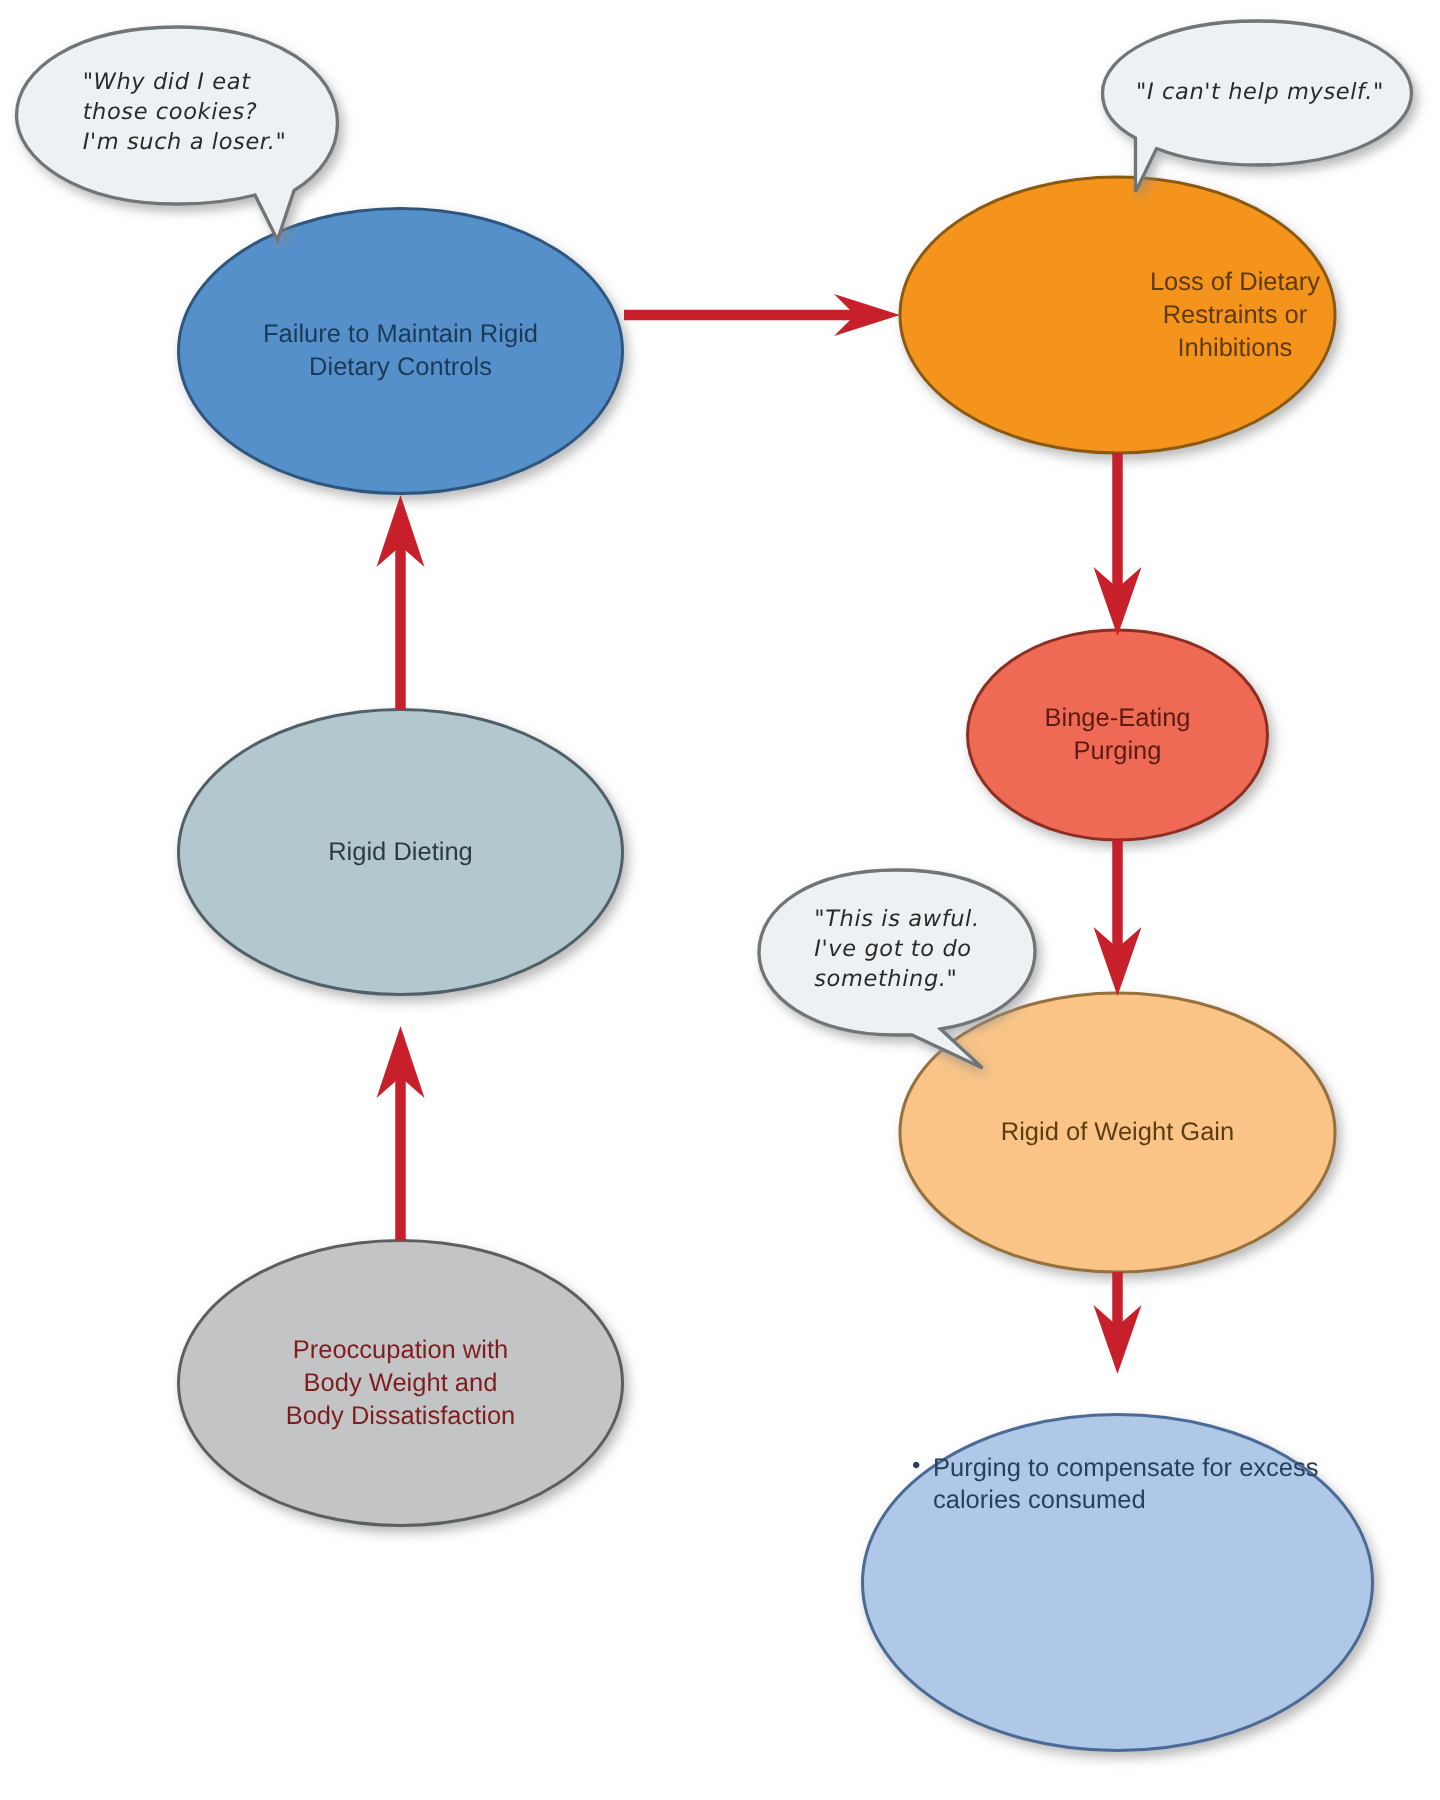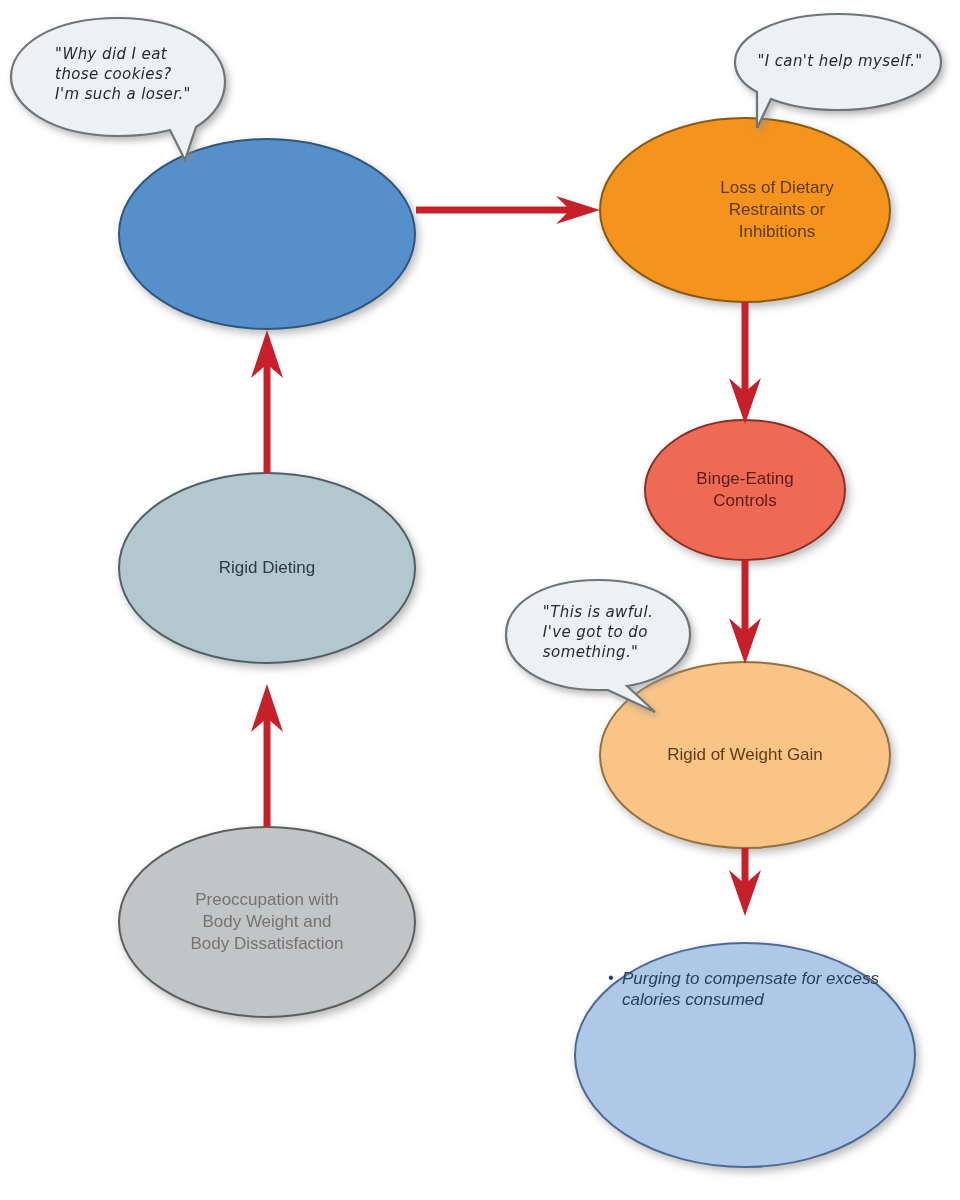--- a/index.html
+++ b/index.html
@@ -38,21 +38,21 @@
     text-align: center;
     color: #2b2b2b;
     white-space: pre-line;
     pointer-events: none;
   }
   .node-label.on-dark-blue { color: #1b3a55; }
   .node-label.on-orange    { color: #5d3a07; }
   .node-label.on-red       { color: #5a1b12; }
   .node-label.on-peach     { color: #5c3d13; }
   .node-label.on-slate     { color: #2f3a40; }
-  .node-label.on-gray      { color: #737373; }
+  .node-label.on-gray      { color: #7f1d1d; }
 
   .label-wrap {
     position: absolute;
     display: flex;
     align-items: center;
     justify-content: center;
     pointer-events: none;
   }
 
   
@@ -180,37 +180,41 @@
                C 655 580 690 604 690 634
                C 690 660 665 680 627 686
                L 655 712
                L 608 690
                C 604 690 601 690 598 690
                C 541 690 506 664 506 635
                C 506 604 541 580 598 580 Z" fill="#EDF1F4" stroke="#6f7478" stroke-width="2.2"></path>
     </g>
   </svg>
 
-
-  <div class="label-wrap" style="left:642px; top:160px; width:270px; height:100px;">
+  <div class="label-wrap" style="left:127px; top:186px; width:280px; height:96px;">
+    <div class="node-label on-dark-blue">Failure to Maintain Rigid
+Dietary Controls</div>
+  </div>
+
+  <div class="label-wrap" style="left:610px; top:160px; width:270px; height:100px;justify-content:flex-end;">
     <div class="node-label on-orange">Loss of Dietary
 Restraints or
 Inhibitions</div>
   </div>
 
   <div class="label-wrap" style="left:655px; top:450px; width:180px; height:80px;">
     <div class="node-label on-red">Binge-Eating
-Controls</div>
+Purging</div>
   </div>
 
   <div class="label-wrap" style="left:618px; top:728px; width:254px; height:54px;">
     <div class="node-label on-peach">Rigid of Weight Gain</div>
   </div>
 
-  <div class="label-wrap" style="left:592px; top:968px; width:300px; height:175px; align-items:flex-start;font-style:italic;">
+  <div class="label-wrap" style="left:592px; top:968px; width:300px; height:175px; align-items:flex-start;">
     <ul class="bullet-list">
       <li>Purging to compensate for excess calories consumed</li>
     </ul>
   </div>
 
   <div class="label-wrap" style="left:147px; top:545px; width:240px; height:46px;">
     <div class="node-label on-slate">Rigid Dieting</div>
   </div>
 
   <div class="label-wrap" style="left:127px; top:874px; width:280px; height:96px;">

